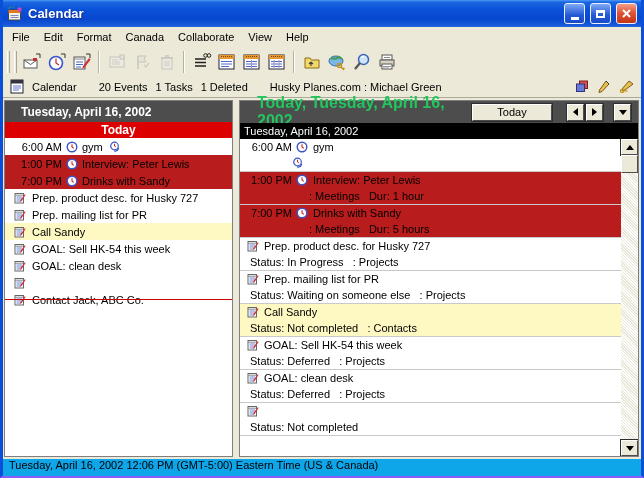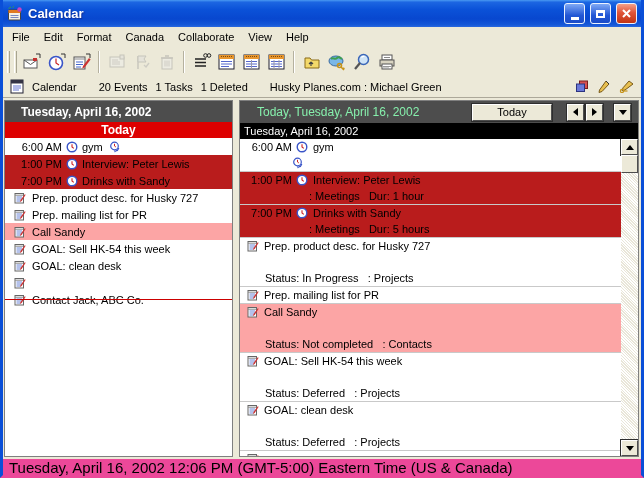--- a/index.html
+++ b/index.html
@@ -1,17 +1,17 @@
 <!DOCTYPE html>
 <html><head>
 <meta charset="utf-8">
 <style>
   html,body{margin:0;padding:0;}
   body{width:644px;height:478px;font-family:"Liberation Sans",sans-serif;background:#ece9d8;position:relative;overflow:hidden;}
-  .window{position:absolute;inset:0;box-sizing:border-box;border-left:3px solid #0a4fd8;border-right:3px solid #0a4fd8;border-bottom:3px solid #ec4899;background:#ece9d8;}
+  .window{position:absolute;inset:0;box-sizing:border-box;border-left:3px solid #0a4fd8;border-right:3px solid #0a4fd8;border-bottom:3px solid #8b5cf6;background:#ece9d8;}
 
   
   .titlebar{height:27px;display:flex;align-items:center;gap:5px;padding:0 4px;
     background:linear-gradient(180deg,#4a9af2 0%,#1c66e2 8%,#0b52d8 35%,#0847cf 70%,#1558d8 92%,#2a68de 100%);}
   .app-icon{display:flex;width:16px;height:16px;}
   .title{flex:1;color:#fff;font-weight:bold;font-size:13px;text-shadow:1px 1px 1px #10309a;}
   .wbtn{width:21px;height:21px;border-radius:3px;border:1px solid #eaf2ff;display:flex;align-items:center;justify-content:center;box-sizing:border-box;}
   .wbtn.blue{background:linear-gradient(180deg,#7fa9f5,#2257d5 60%,#1a4cc8);}
   .wbtn.red{background:linear-gradient(180deg,#f4a088,#e0553a 45%,#c23413);}
   .glyph-min{width:8px;height:3px;background:#fff;margin-top:9px;}
@@ -42,56 +42,56 @@
   .lp-header{height:21px;background:#4d4d4d;color:#fff;font-weight:bold;font-size:12px;display:flex;align-items:center;padding-left:16px;flex:none;}
   .lp-today{height:16px;background:#dd0000;color:#fff;font-weight:bold;font-size:12px;display:flex;align-items:center;justify-content:center;flex:none;}
   .lp-list{flex:1;background:#fff;overflow:hidden;}
   .lrow{height:17px;display:flex;align-items:center;font-size:11px;position:relative;white-space:pre;}
   .lrow .ltime{width:57px;text-align:right;margin-right:4px;}
   .lrow .licon{display:flex;margin-right:4px;}
   .lrow.task{padding-left:9px;}
   .lrow.task .licon{margin-right:6px;}
   .lrow .trailing{display:flex;margin-left:6px;}
   .hl-lav{background:#b91c1c;}
-  .hl-pink{background:#fca5a5;}
+  .hl-pink{background:#fef9c3;}
   .strike{position:absolute;left:0;right:0;top:8px;height:1px;background:#cc0000;}
 
   .right-panel{position:absolute;left:236px;right:2px;top:2px;bottom:2px;border:1px solid #7f7f7f;background:#fff;display:flex;flex-direction:column;box-sizing:border-box;}
   .rp-header{height:22px;background:#4d4d4d;display:flex;align-items:center;padding:0 7px;flex:none;}
-  .rp-title{flex:1;color:#86efac;font-weight:normal;font-size:12px;padding-left:10px;}
+  .rp-title{flex:1;color:#22c55e;font-weight:bold;font-size:16px;padding-left:10px;}
   .btn3d{background:#ece9d8;border:1px solid;border-color:#fff #4d4d4d #4d4d4d #fff;outline:1px solid #2e2e2e;box-sizing:border-box;display:flex;align-items:center;justify-content:center;}
   .btn-today{width:80px;height:17px;font-size:11px;margin-right:15px;}
   .btn-nav{width:17px;height:17px;}
   .btn-nav.next{margin-left:2px;}
   .btn-drop{width:17px;height:17px;margin-left:11px;}
   .tri-left{width:0;height:0;border-right:5px solid #000;border-top:4px solid transparent;border-bottom:4px solid transparent;}
   .tri-right{width:0;height:0;border-left:5px solid #000;border-top:4px solid transparent;border-bottom:4px solid transparent;}
   .tri-down{width:0;height:0;border-top:5px solid #000;border-left:4px solid transparent;border-right:4px solid transparent;}
   .tri-up{width:0;height:0;border-bottom:5px solid #000;border-left:4px solid transparent;border-right:4px solid transparent;}
 
   .rp-datebar{height:16px;background:#000;color:#fff;font-size:11px;display:flex;align-items:center;padding-left:4px;flex:none;}
   .rp-list{flex:1;position:relative;background:#fff;overflow:hidden;}
   .rp-rows{position:absolute;left:0;top:0;right:17px;bottom:0;}
   .rgroup{border-bottom:1px solid #c9c9c9;}
   .rline{height:16px;display:flex;align-items:center;font-size:11px;white-space:pre;}
   .rtime{width:52px;text-align:right;margin-right:4px;}
   .rticon{display:flex;margin-right:5px;}
   .rline1-task{padding-left:7px;}
   .rline2-event{padding-left:69px;}
   .rline2-event .rec{display:flex;margin-left:-17px;margin-right:3px;}
-  .rline2-task{padding-left:25px;margin-top:16px;}
+  .rline2-task{padding-left:10px;}
 
   .sb{position:absolute;top:0;right:0;bottom:0;width:17px;background:repeating-linear-gradient(45deg,#ffffff 0 1px,#e9e6d8 1px 2px);}
   .sb-btn{position:absolute;left:0;width:17px;height:16px;}
   .sb-up{top:0;}
   .sb-down{bottom:0;}
   .sb-thumb{position:absolute;left:0;top:16px;width:17px;height:18px;background:#ece9d8;border:1px solid;border-color:#fff #4d4d4d #4d4d4d #fff;box-sizing:border-box;}
 
   
-  .statusbar{height:17px;background:#ec4899;display:flex;align-items:center;padding-left:6px;font-size:15px;}
+  .statusbar{height:17px;background:#0ea5e9;display:flex;padding-left:6px;font-size:11px;}
 </style>
 </head>
 <body>
 
 <div class="window">
 
   <div class="titlebar">
     <span class="app-icon">
       <svg width="16" height="16" viewBox="0 0 16 16">
           <rect x="1.5" y="4" width="12" height="10" rx="1" fill="#f6f2e6" stroke="#444"></rect>
@@ -475,20 +475,21 @@
           <div class="rgroup">
             <div class="rline rline1-task">
               <span class="rticon"><svg width="12" height="12" viewBox="0 0 12 12">
                     <rect x="1" y="1.5" width="8.5" height="9.5" fill="#fff" stroke="#666"></rect>
                     <path d="M1 3.2h8.5" stroke="#888"></path>
                     <path d="M2.5 5h5.5M2.5 7h5.5M2.5 9h4" stroke="#4466cc" stroke-width="0.8"></path>
                     <path d="M11 2L6.5 8l-.6 2 1.8-1L11.5 3z" fill="#cc3333"></path>
                   </svg></span>
               <span>Prep. mailing list for PR</span>
             </div>
+            <div class="rline rline2-task"><span class="detail">Status: Waiting on someone else   : Projects</span></div>
           </div>
 
           <div class="rgroup hl-pink">
             <div class="rline rline1-task">
               <span class="rticon"><svg width="12" height="12" viewBox="0 0 12 12">
                     <rect x="1" y="1.5" width="8.5" height="9.5" fill="#fff" stroke="#666"></rect>
                     <path d="M1 3.2h8.5" stroke="#888"></path>
                     <path d="M2.5 5h5.5M2.5 7h5.5M2.5 9h4" stroke="#4466cc" stroke-width="0.8"></path>
                     <path d="M11 2L6.5 8l-.6 2 1.8-1L11.5 3z" fill="#cc3333"></path>
                   </svg></span>

